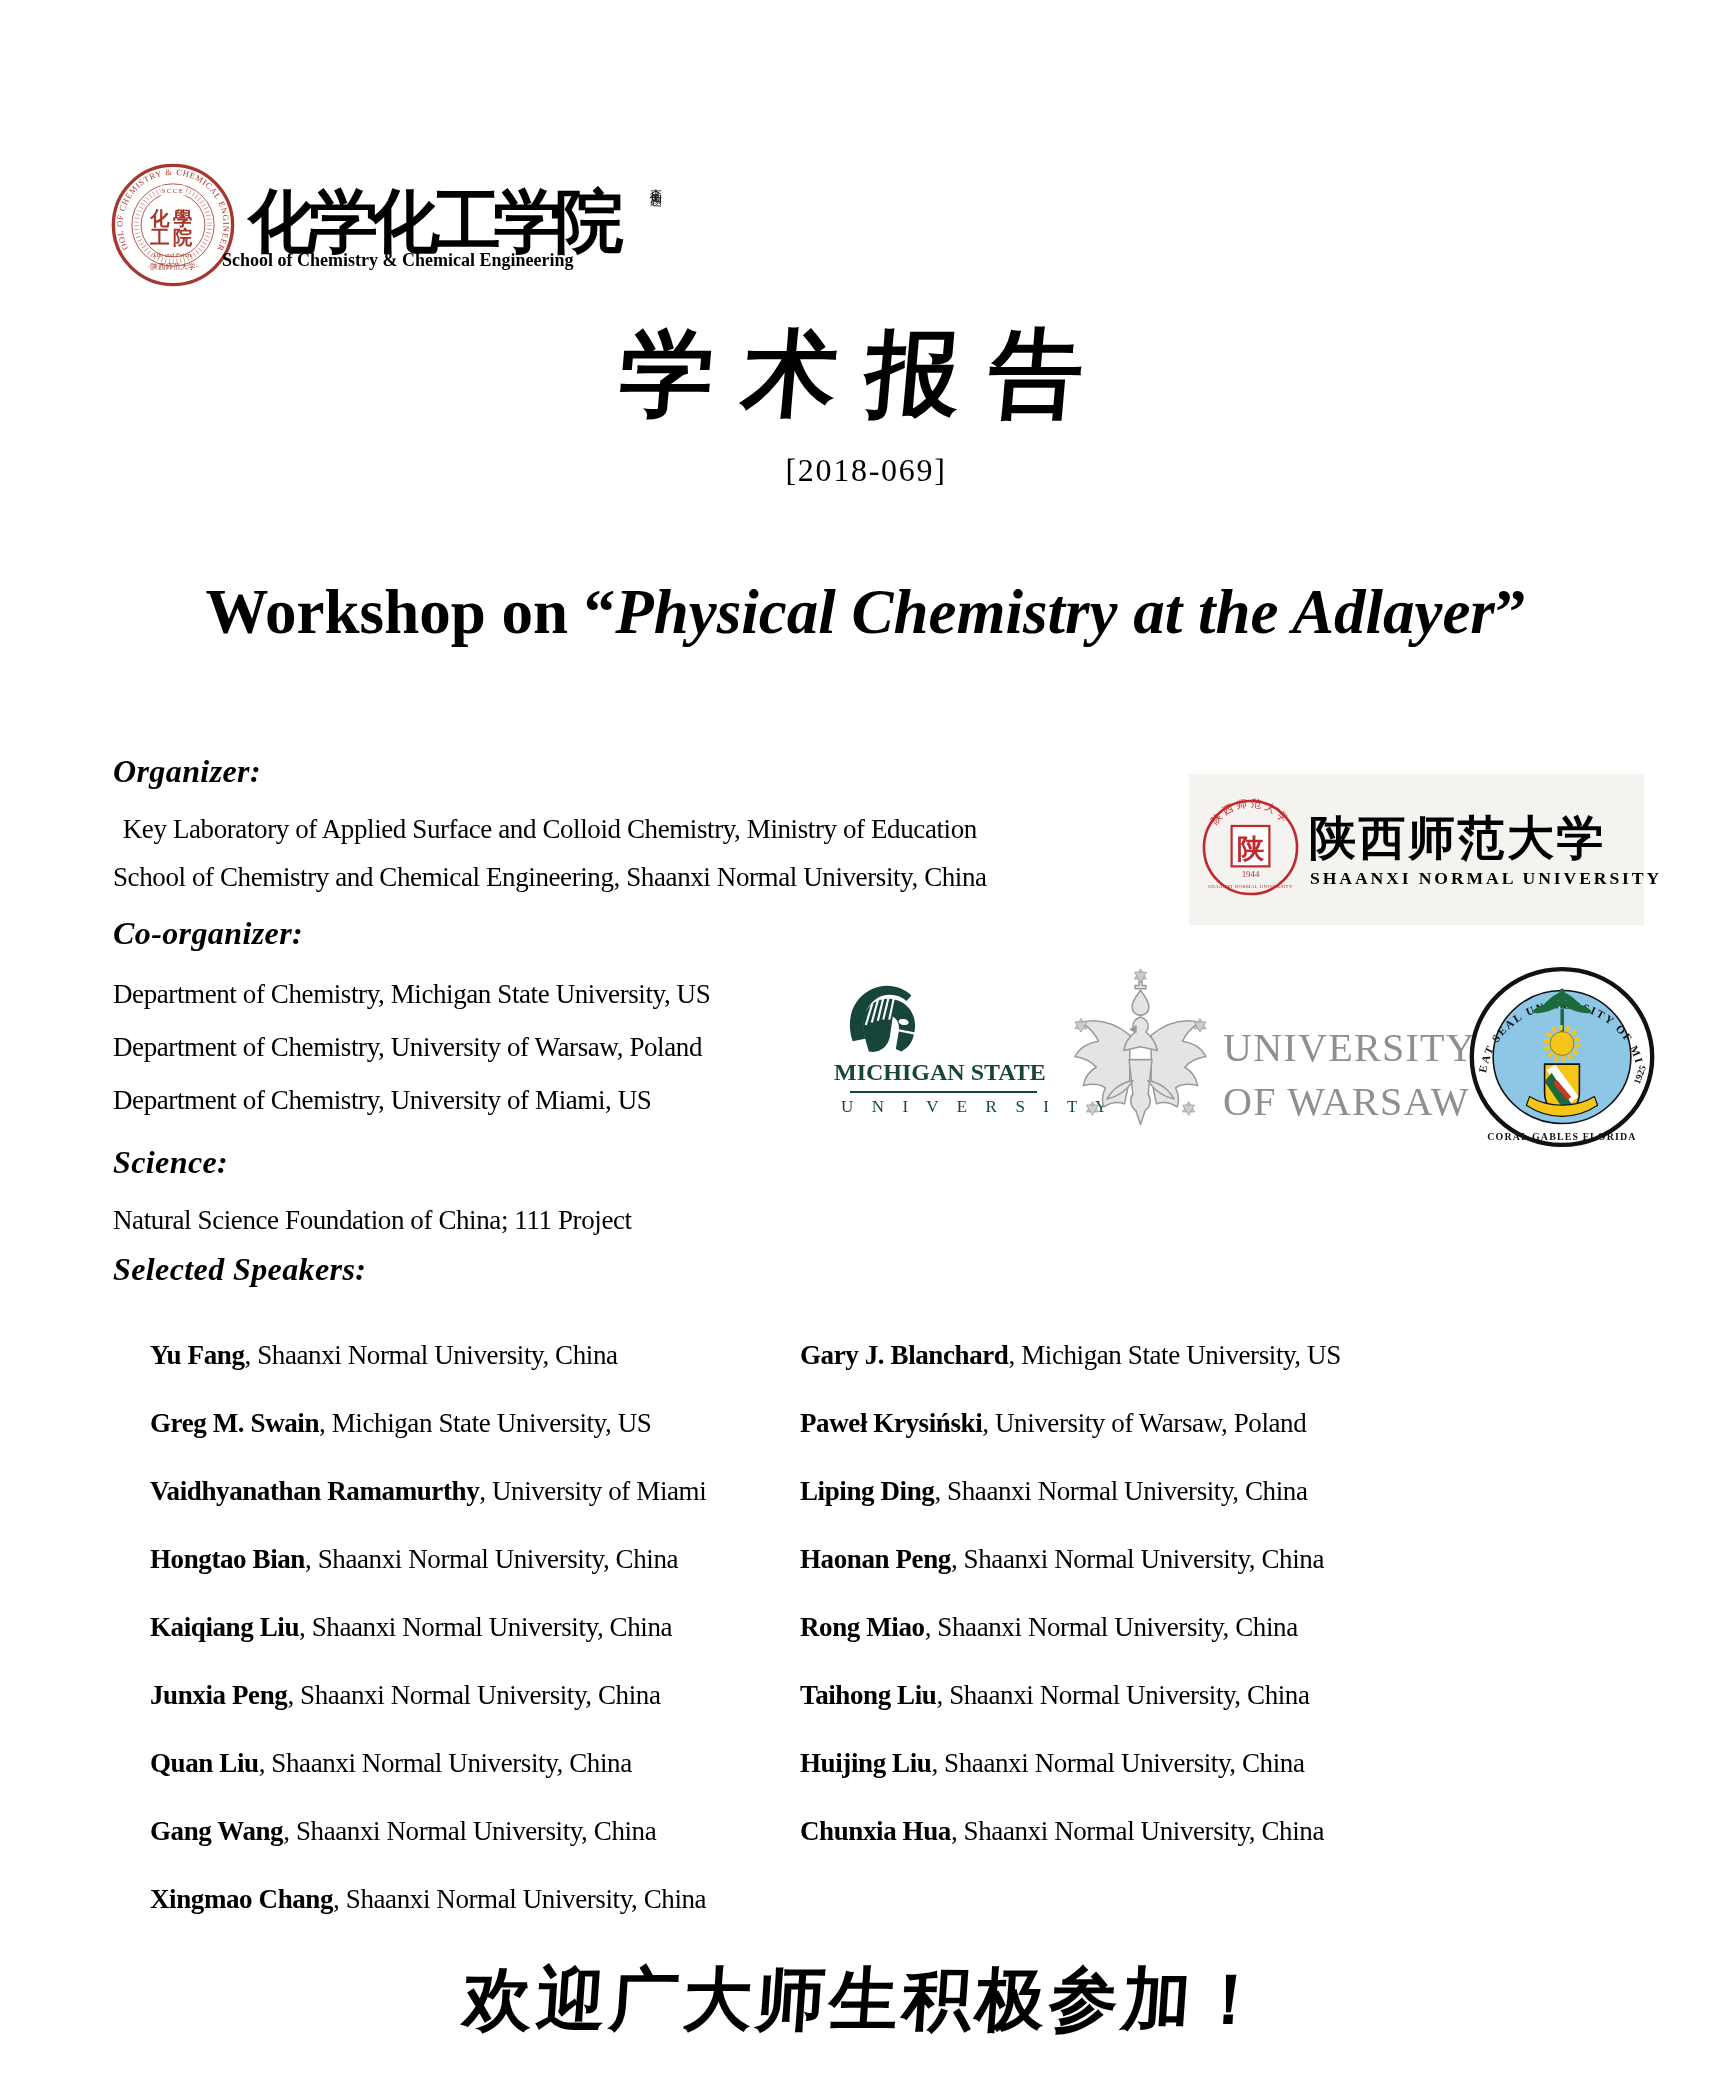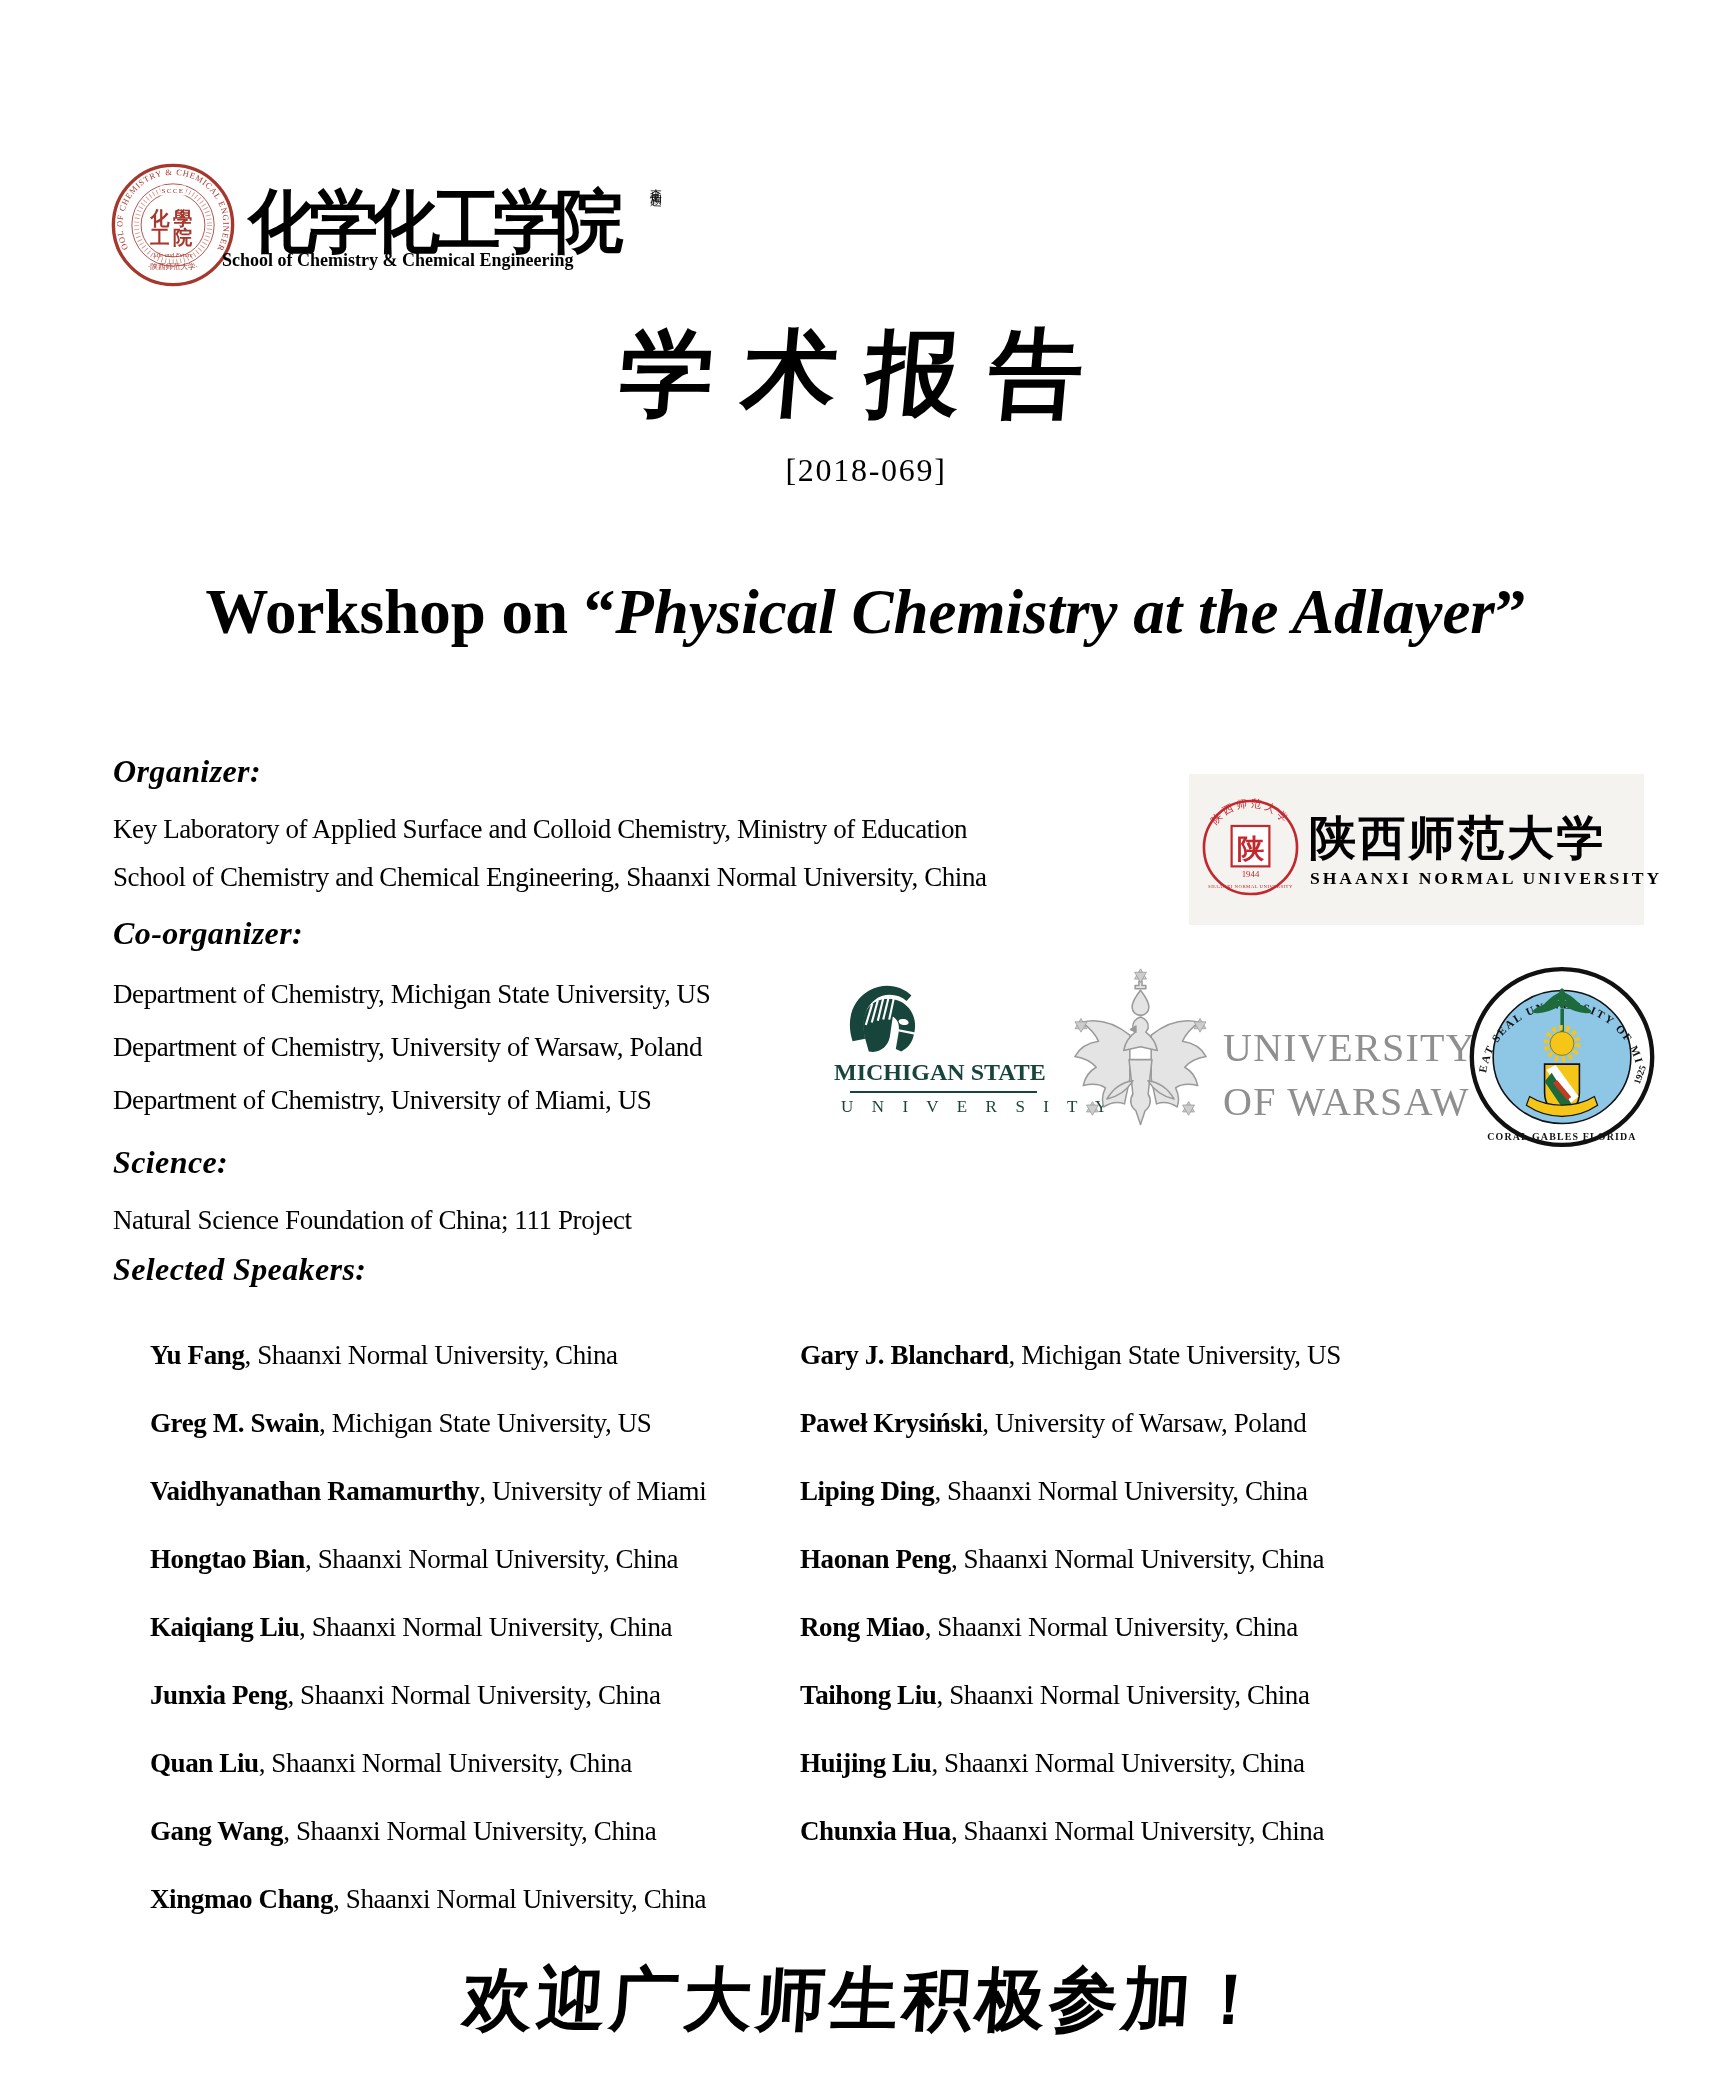--- a/index.html
+++ b/index.html
@@ -3,21 +3,21 @@
 <meta charset="utf-8">
 <style>
   * { margin:0; padding:0; box-sizing:border-box; }
   html, body { width:1732px; height:2336px; background:#ffffff; }
   body { position:relative; font-family:"Liberation Serif","DejaVu Serif",serif; color:#000; overflow:hidden; }
   .abs { position:absolute; }
   .center { left:0; width:100%; text-align:center; }
   .brush { font-weight:bold; font-family:"DejaVu Serif","Liberation Serif",serif; }
   .sec-head { font-size:32px; font-weight:bold; font-style:italic; letter-spacing:0.4px; white-space:nowrap; }
   .body-line { font-size:27px; white-space:nowrap; letter-spacing:-0.4px; }
-  .org-lines .body-line { line-height:48px; }
+  .org-lines .body-line { line-height:48px;text-align:center; }
   .coorg-lines .body-line { line-height:53px; }
   .spk-col { position:absolute; top:1321px; }
   .spk-row { height:68px; line-height:68px; font-size:27px; white-space:nowrap; letter-spacing:-0.4px;margin-left:37px; }
   .spk-name { font-weight:bold; }
   .msu-block { position:absolute; left:834px; top:977px; width:218px; }
   .msu-word { font-size:24px; font-weight:bold; white-space:nowrap; }
   .msu-rule { width:187px; height:2.1px; margin:5px auto 4.2px auto; }
   .msu-univ { font-size:17px; letter-spacing:7.1px; white-space:nowrap; text-indent:7.1px; }
   .uw-text { position:absolute; left:1223px; top:1021px; font-size:40px; letter-spacing:1.3px; line-height:54px; white-space:nowrap; }
 </style>

